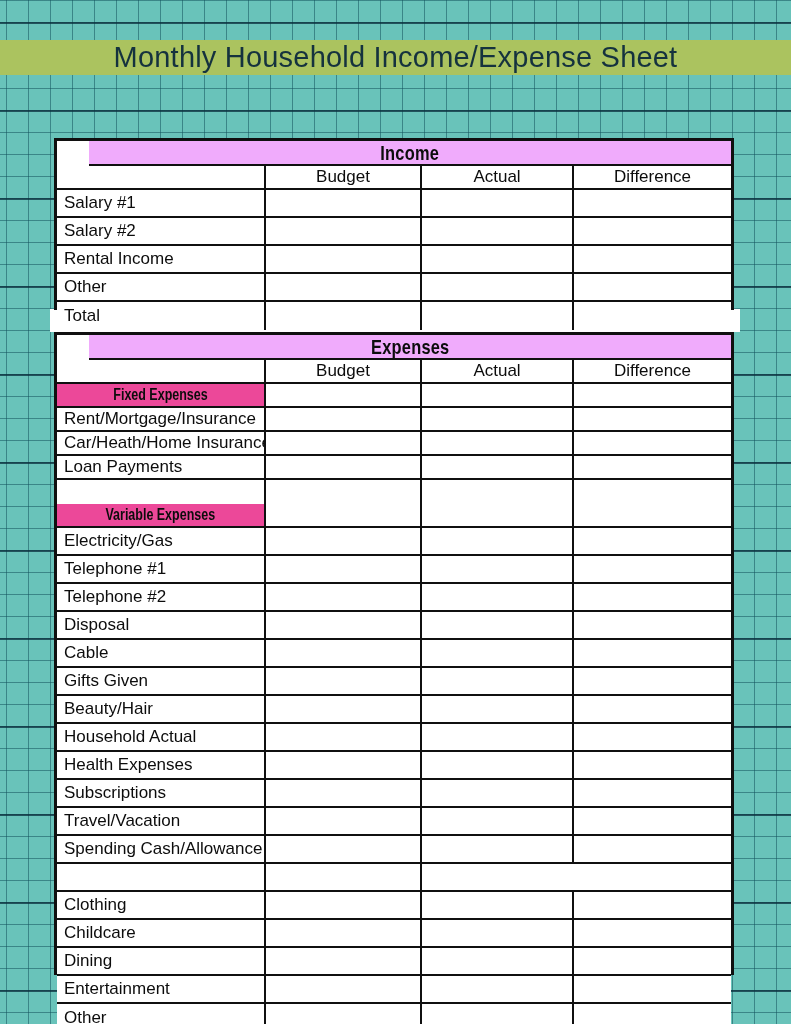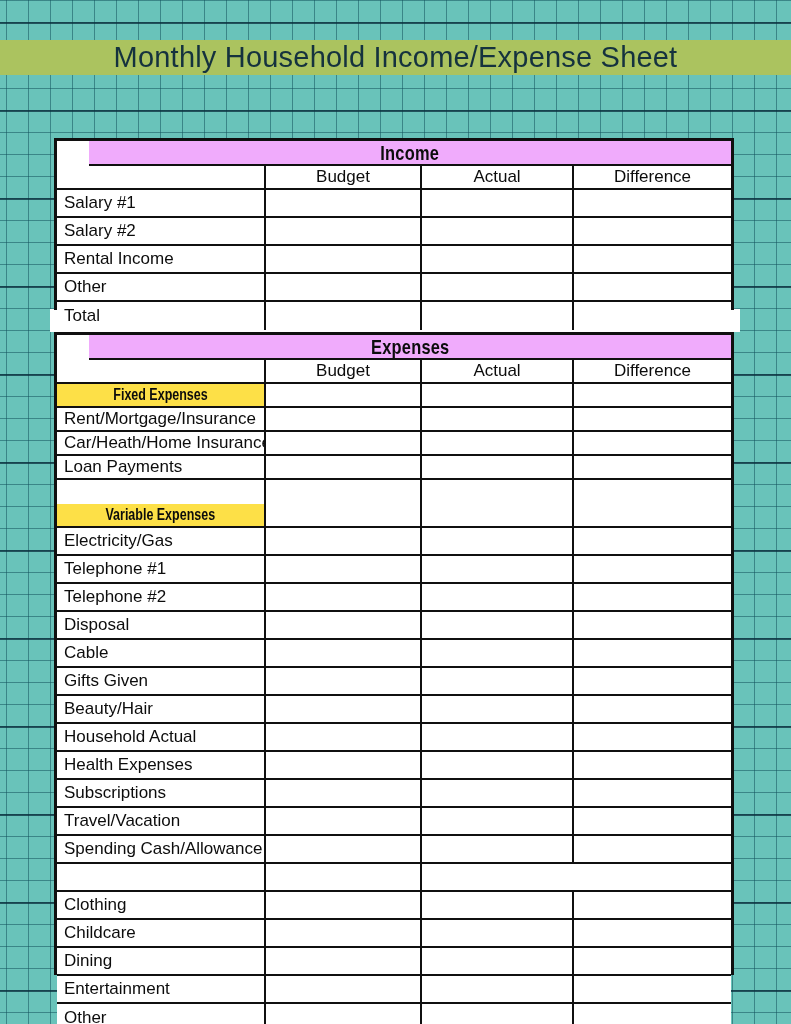--- a/index.html
+++ b/index.html
@@ -48,21 +48,21 @@
   .row-inc{height:28px;}
   .row-24{height:24px;}
   .row-var{height:28px;}
   .cell{
     box-sizing:border-box;border-right:2px solid #101010;
     display:flex;align-items:center;overflow:hidden;background:#ffffff;
   }
   .cell:last-child{border-right:none;}
   .label-cell{padding-left:7px;font-size:17px;color:#0c0c0c;white-space:nowrap;}
   .head-cell{justify-content:center;font-size:17px;color:#0c0c0c;}
-  .band-cell{background:#fde047;justify-content:center;}
+  .band-cell{background:#ec4899;justify-content:center;}
   .repeat-group > .grid-row:last-child{border-bottom:none;}
   #expenses-table .repeat-group.last > .grid-row:last-child{border-bottom:none;}
 </style>
 </head>
 <body>
 
 <div class="title-band">
   <span class="title-text">Monthly Household Income/Expense Sheet</span>
 </div>
 

